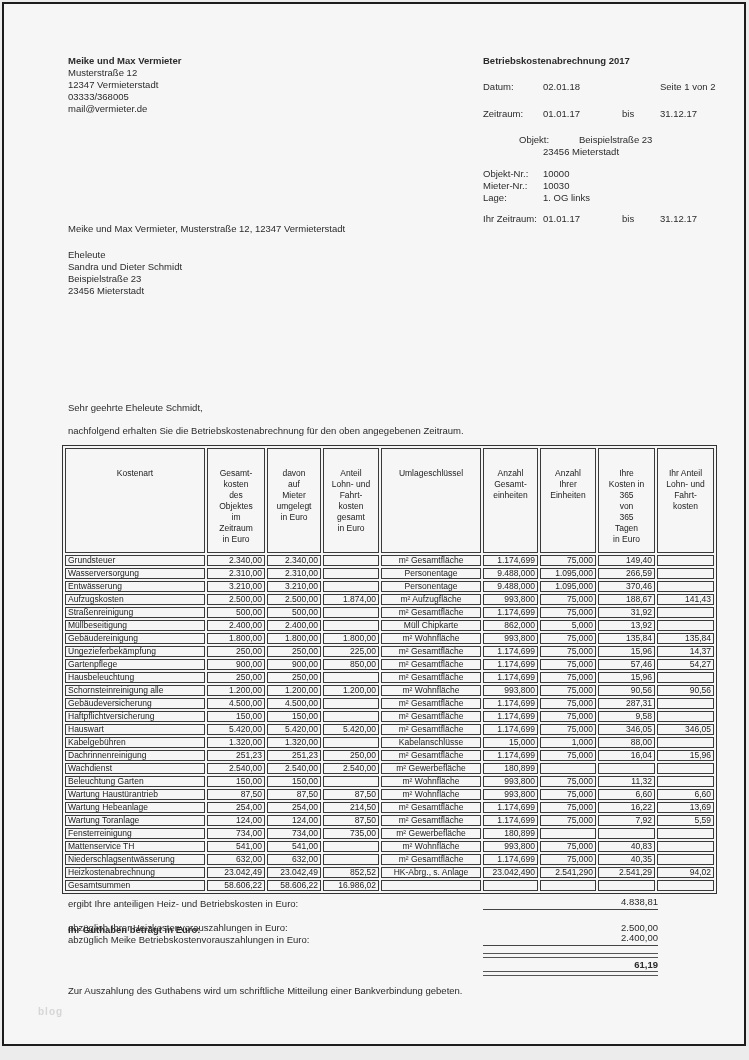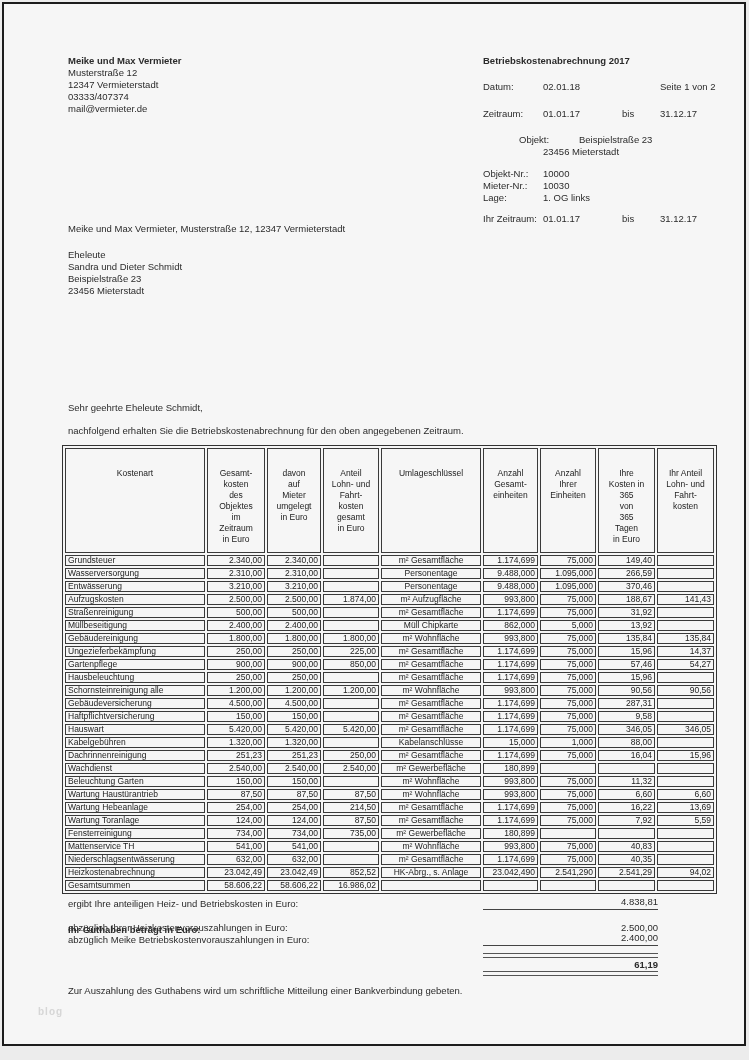--- a/index.html
+++ b/index.html
@@ -67,21 +67,21 @@
 </style>
 </head>
 <body>
 
 <div class="page">
 
   <div class="abs" style="left:64px; top:51px;">
     <div class="txt bold">Meike und Max Vermieter</div>
     <div class="txt">Musterstraße 12</div>
     <div class="txt">12347 Vermieterstadt</div>
-    <div class="txt">03333/407374</div>
+    <div class="txt">03333/368005</div>
     <div class="txt">mail@vermieter.de</div>
   </div>
 
   <div class="abs" style="left:479px; top:51px; width:262px; height:175px;">
     <div class="txt bold" style="position:absolute; top:0;">Betriebskostenabrechnung 2017</div>
 
     <div class="meta-row" style="top:26px;">
       <span class="meta-label">Datum:</span>
       <span class="meta-val">02.01.18</span>
       <span class="meta-val2">Seite 1 von 2</span>

